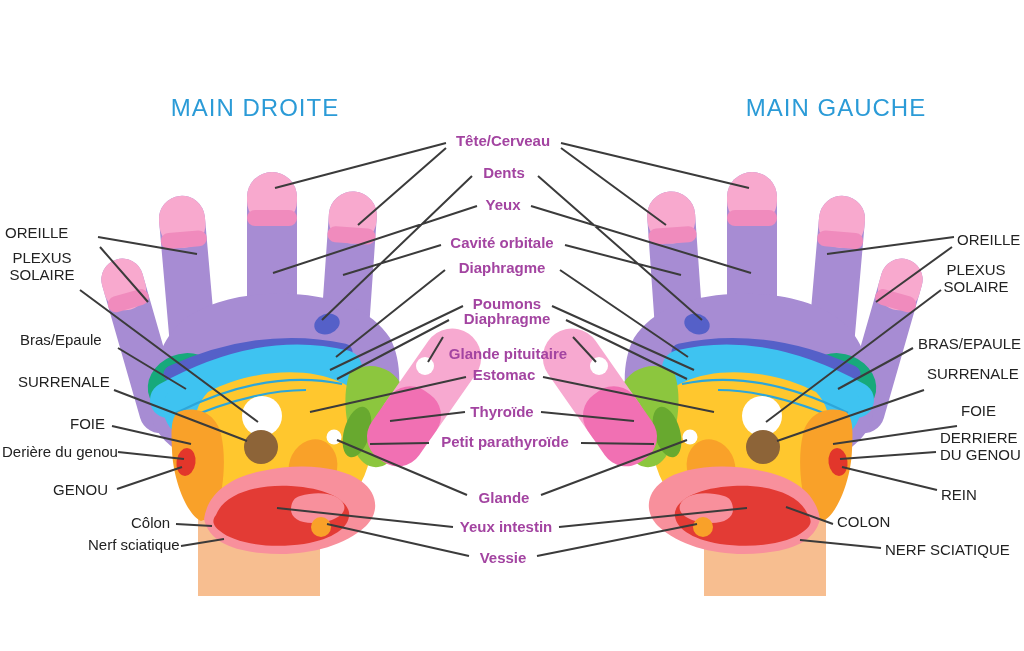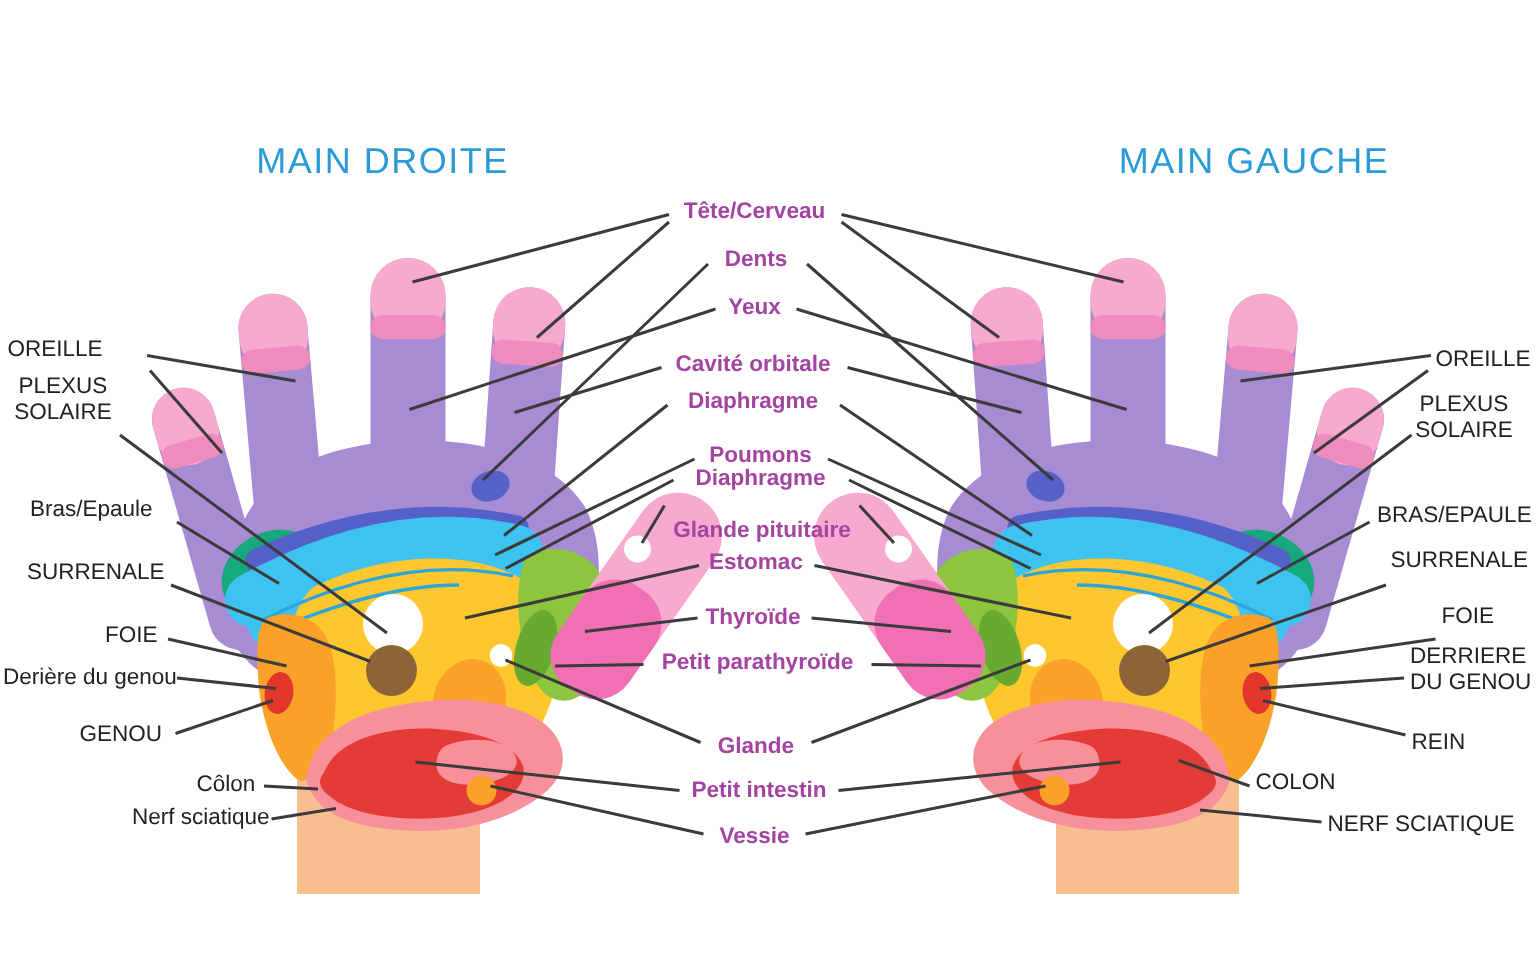--- a/index.html
+++ b/index.html
@@ -151,21 +151,21 @@
   <div class="lbl-c" style="left:503px;top:197px">Yeux</div>
   <div class="lbl-c" style="left:502px;top:235px">Cavité orbitale</div>
   <div class="lbl-c" style="left:502px;top:260px">Diaphragme</div>
   <div class="lbl-c" style="left:507px;top:296px">Poumons</div>
   <div class="lbl-c" style="left:507px;top:311px">Diaphragme</div>
   <div class="lbl-c" style="left:508px;top:346px">Glande pituitaire</div>
   <div class="lbl-c" style="left:504px;top:367px">Estomac</div>
   <div class="lbl-c" style="left:502px;top:404px">Thyroïde</div>
   <div class="lbl-c" style="left:505px;top:434px">Petit parathyroïde</div>
   <div class="lbl-c" style="left:504px;top:490px">Glande</div>
-  <div class="lbl-c" style="left:506px;top:519px">Petit intestin</div>
+  <div class="lbl-c" style="left:506px;top:519px">Yeux intestin</div>
   <div class="lbl-c" style="left:503px;top:550px">Vessie</div>
 
   <div class="lbl" style="left:5px;top:225px">OREILLE</div>
   <div class="lbl wrap" style="left:6px;top:250px;width:72px">PLEXUS SOLAIRE</div>
   <div class="lbl" style="left:20px;top:332px">Bras/Epaule</div>
   <div class="lbl" style="left:18px;top:374px">SURRENALE</div>
   <div class="lbl" style="left:70px;top:416px">FOIE</div>
   <div class="lbl" style="left:2px;top:444px">Derière du genou</div>
   <div class="lbl" style="left:53px;top:482px">GENOU</div>
   <div class="lbl" style="left:131px;top:515px">Côlon</div>

